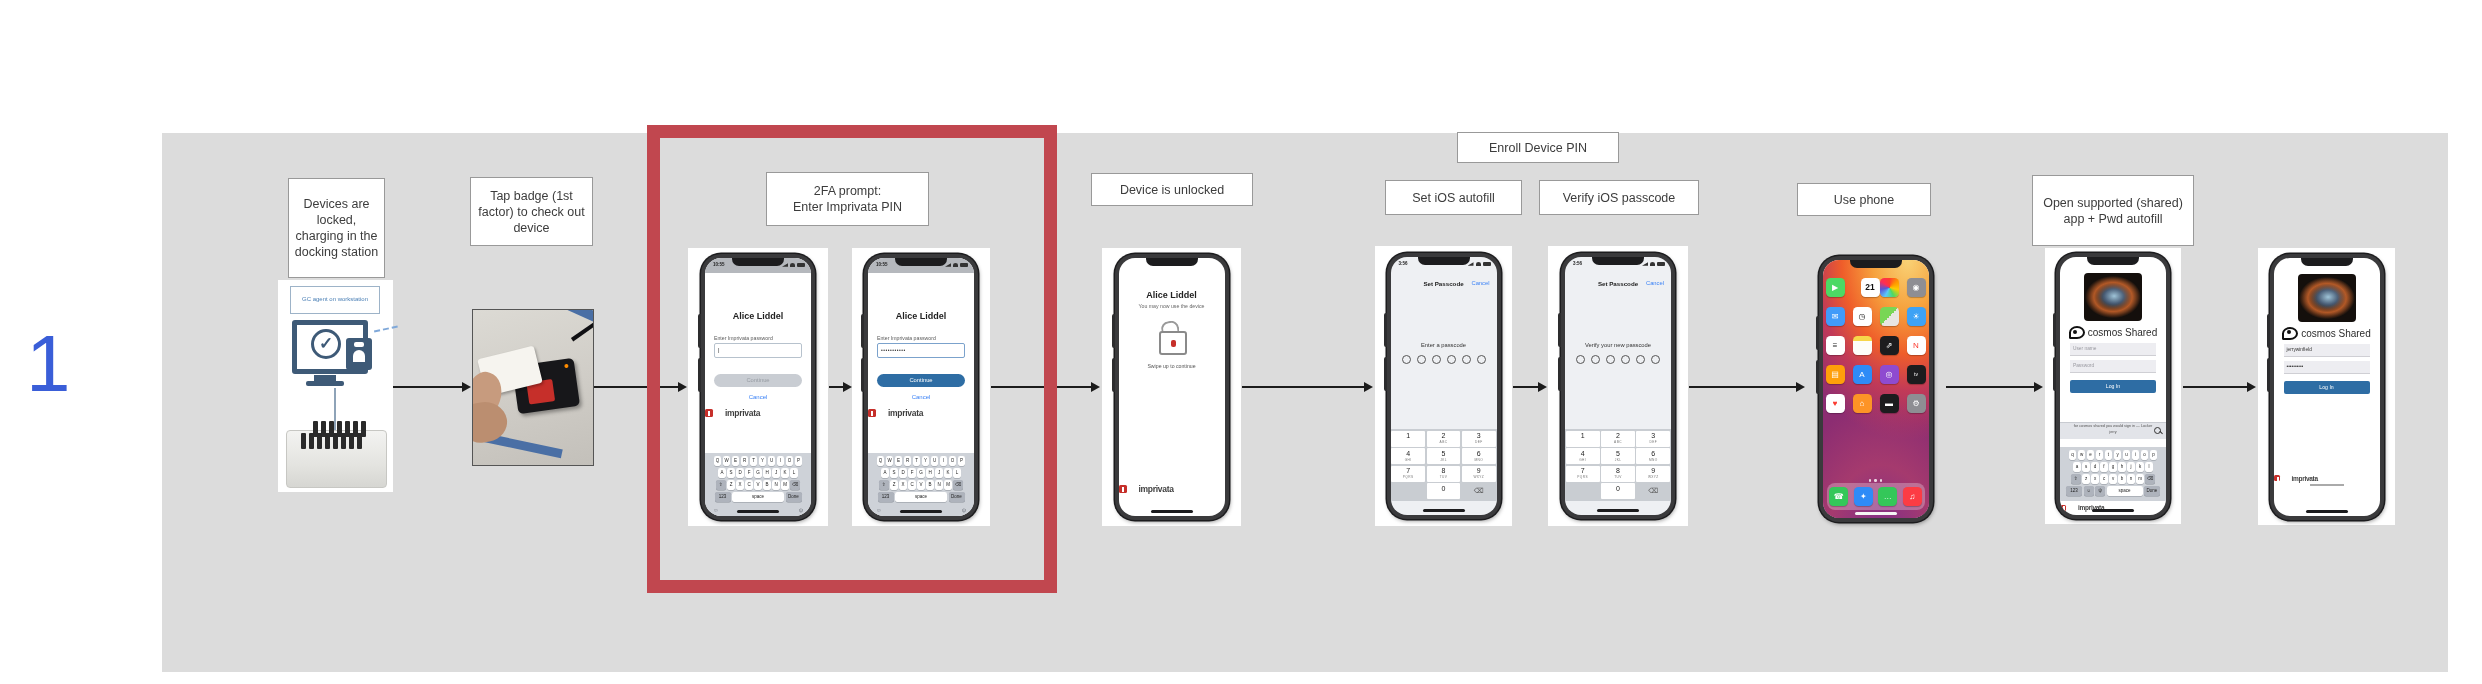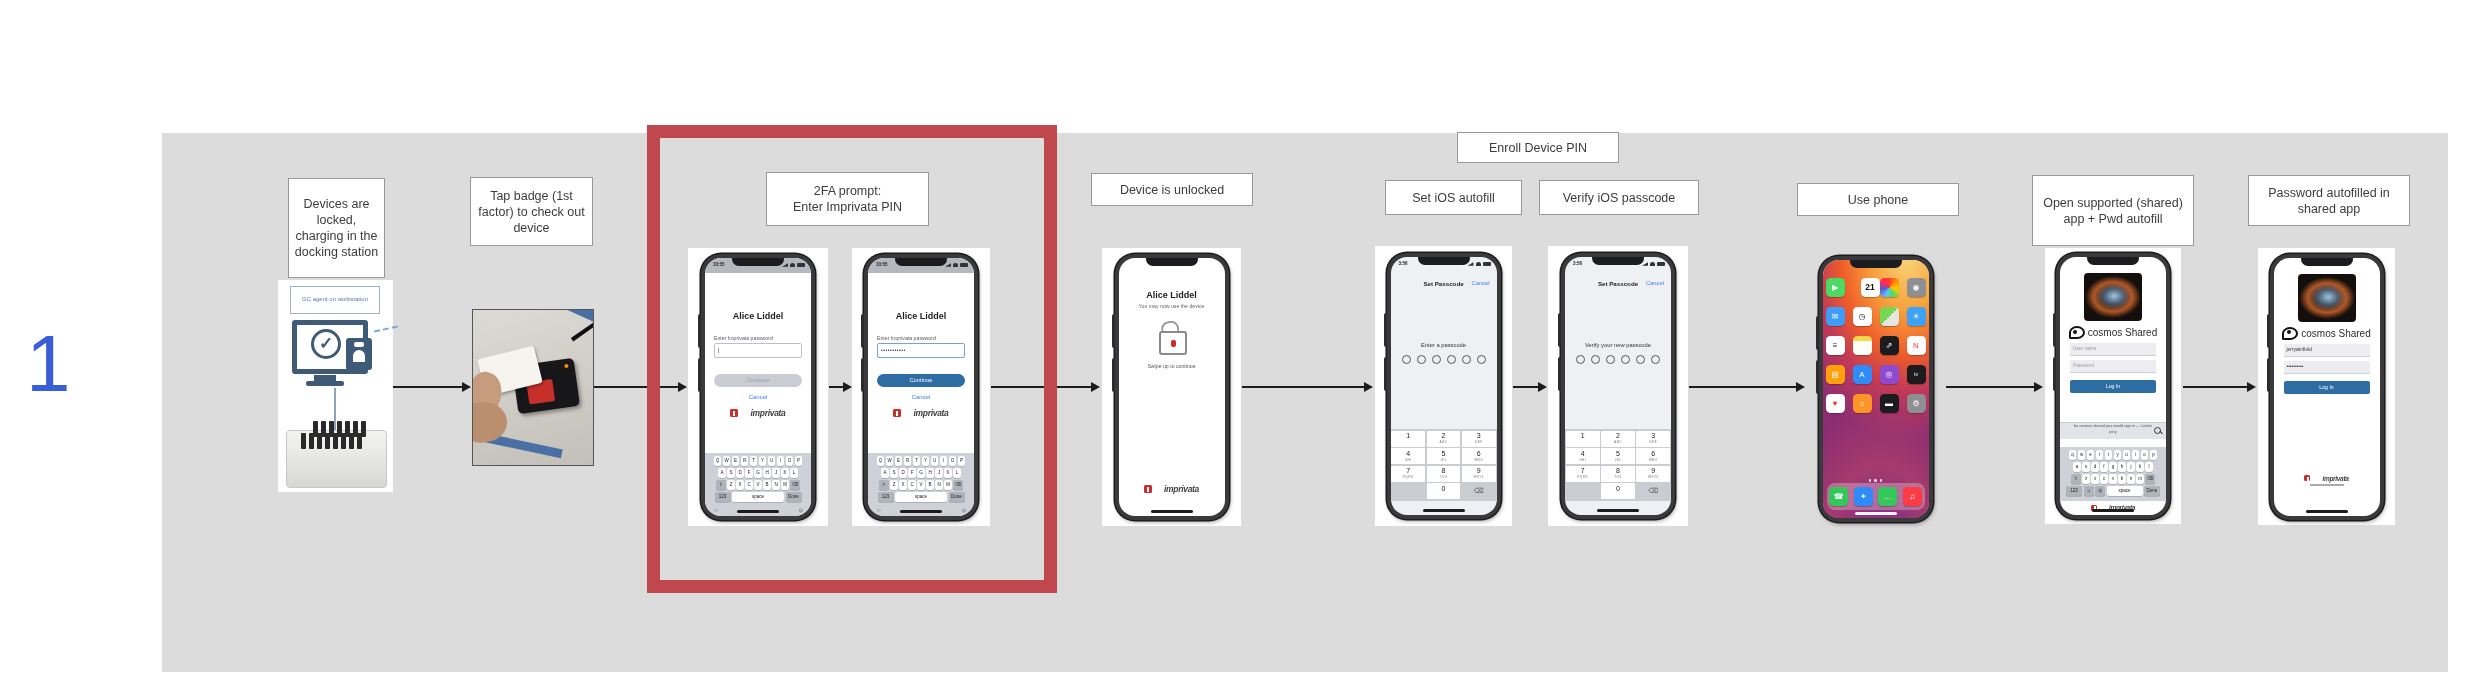--- a/index.html
+++ b/index.html
@@ -57,21 +57,21 @@
   .sbar.gray{background:#b5b8bd;}
   
   .fa-name{margin-top:38px;text-align:center;font-size:9px;font-weight:bold;color:#222;}
   .fa-label{margin:14px 9px 2px;font-size:5.2px;color:#5a5a5a;text-align:left;}
   .fa-input{margin:0 9px;height:13px;border:1px solid #b7c2cd;border-radius:2px;background:#fff;font-size:6px;line-height:13px;padding-left:3px;color:#333;}
   .fa-input.filled{border-color:#7ba2cc;letter-spacing:0.5px;font-size:5px;}
   .fa-btn{margin:16px 9px 0;height:13px;border-radius:7px;font-size:5.8px;text-align:center;line-height:13px;}
   .fa-btn.off{background:#c9cdd3;color:#979ca3;}
   .fa-btn.on{background:var(--accent-blue,#2e6da4);color:#fff;}
   .fa-cancel{margin-top:7px;text-align:center;font-size:6px;color:var(--link-blue,#3b82f6);}
-  .ilogo{display:flex;align-items:center;justify-content:center;gap:12px;margin-top:8px;font-style:italic;}
+  .ilogo{display:flex;align-items:center;justify-content:flex-start;gap:12px;margin-top:8px;}
   .imark{width:8px;height:8px;background:var(--imprivata-red,#c62f2a);border-radius:1.5px;position:relative;}
   .imark::before{content:'';position:absolute;left:3px;top:1.5px;width:2px;height:5px;background:#fff;}
   .iword{font-size:8.5px;color:#3f3f3f;font-weight:bold;letter-spacing:-0.3px;}
   .ilogo.sm .imark{width:6px;height:6px;}
   .ilogo.sm .iword{font-size:6.5px;}
   .tagline{width:34px;height:2px;background:#aaa;margin:2px auto 0;}
   
   .kb{position:absolute;left:0;right:0;bottom:0;background:#ced2d8;padding:3px 1px 12px;}
   .kb-row{display:flex;justify-content:center;gap:1.5px;margin-bottom:2px;}
   .kb-key{background:#fff;border-radius:2px;min-width:7.5px;height:10px;font-size:4.5px;color:#222;text-align:center;line-height:10px;box-shadow:0 0.5px 0 #8a8f98;}
@@ -155,23 +155,22 @@
   <div class="arrow" style="left:2183px;top:386px;width:71px"></div>
 
   <div class="steplabel" style="left:288px;top:178px;width:97px;height:100px">Devices are locked, charging in the docking station</div>
   <div class="steplabel" style="left:470px;top:177px;width:123px;height:69px">Tap badge (1st factor) to check out device</div>
   <div class="steplabel" style="left:766px;top:172px;width:163px;height:54px">2FA prompt:
 Enter Imprivata PIN</div>
   <div class="steplabel" style="left:1091px;top:173px;width:162px;height:33px">Device is unlocked</div>
   <div class="steplabel" style="left:1457px;top:132px;width:162px;height:31px">Enroll Device PIN</div>
   <div class="steplabel" style="left:1385px;top:180px;width:137px;height:35px">Set iOS autofill</div>
   <div class="steplabel" style="left:1539px;top:180px;width:160px;height:35px">Verify iOS passcode</div>
-  <div class="steplabel" style="left:1797px;top:183px;width:162px;height:33px">Use phone</div>
+  <div class="steplabel" style="left:1797px;top:183px;width:134px;height:33px">Use phone</div>
   <div class="steplabel" style="left:2032px;top:175px;width:162px;height:71px">Open supported (shared) app + Pwd autofill</div>
-  <div class="steplabel" style="left:2248px;top:175px;width:162px;height:51px">Password autofilled in shared app</div>
 
   <div class="dockcard">
     <div class="gc-box">
         <span>GC agent on workstation</span>
       </div>
     <div class="monitor">
         <div class="check">✓</div>
       </div>
     <div class="stand"></div>
     <div class="badgeicon"></div>

